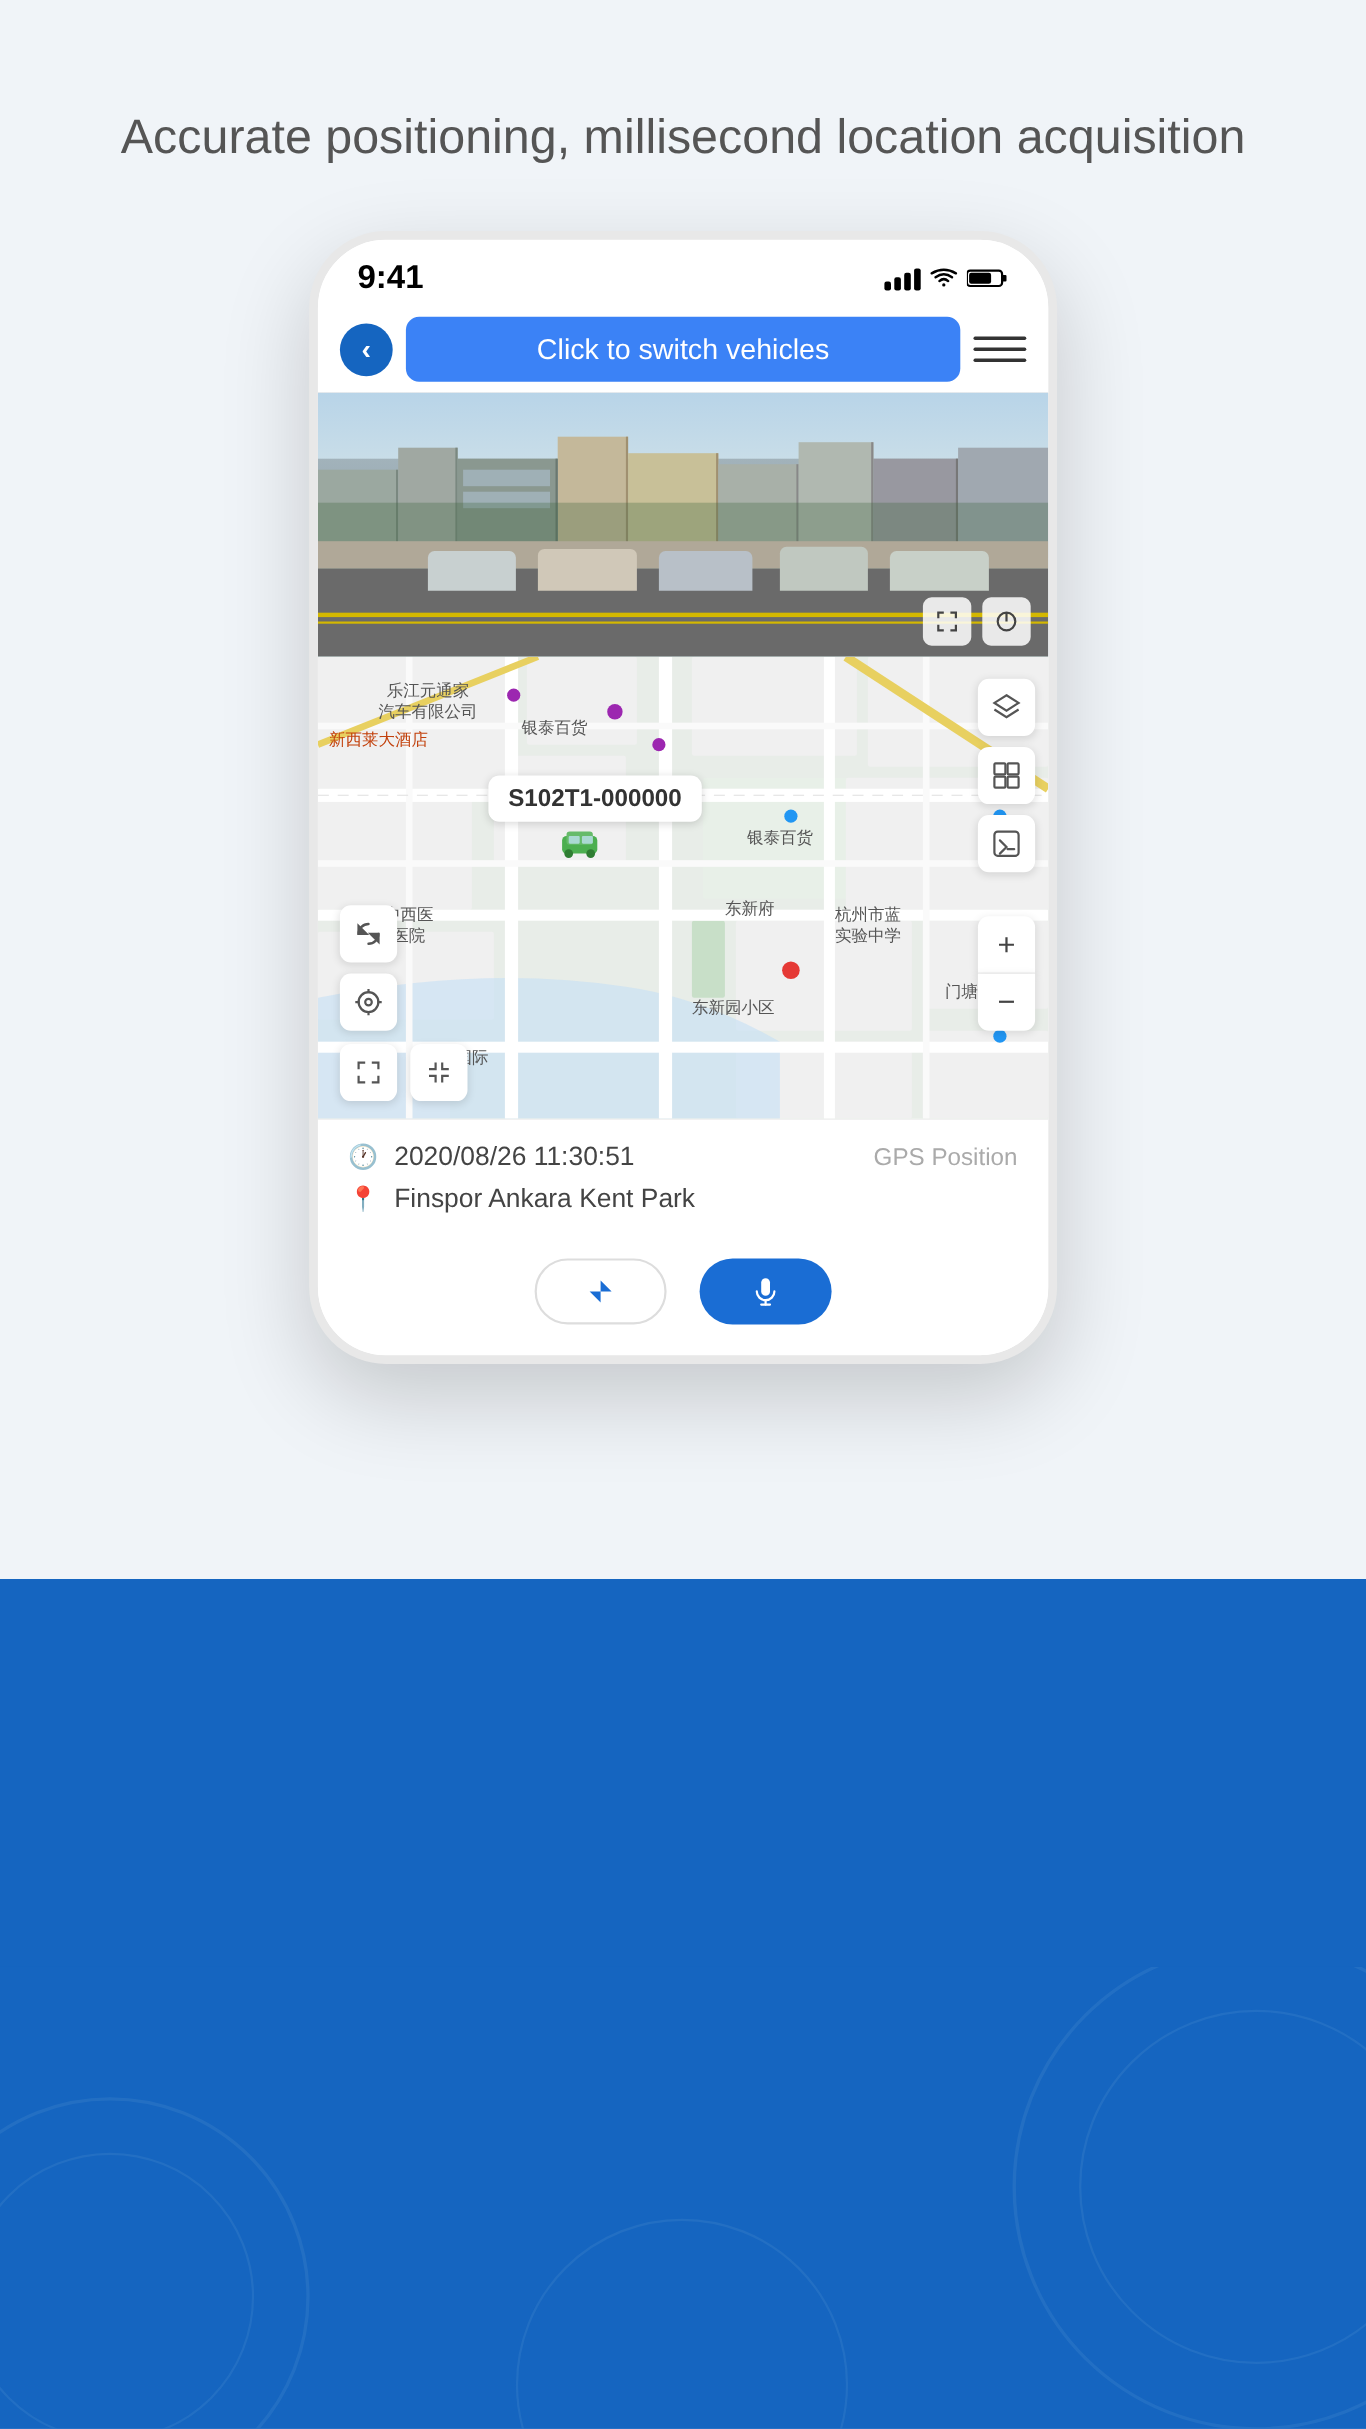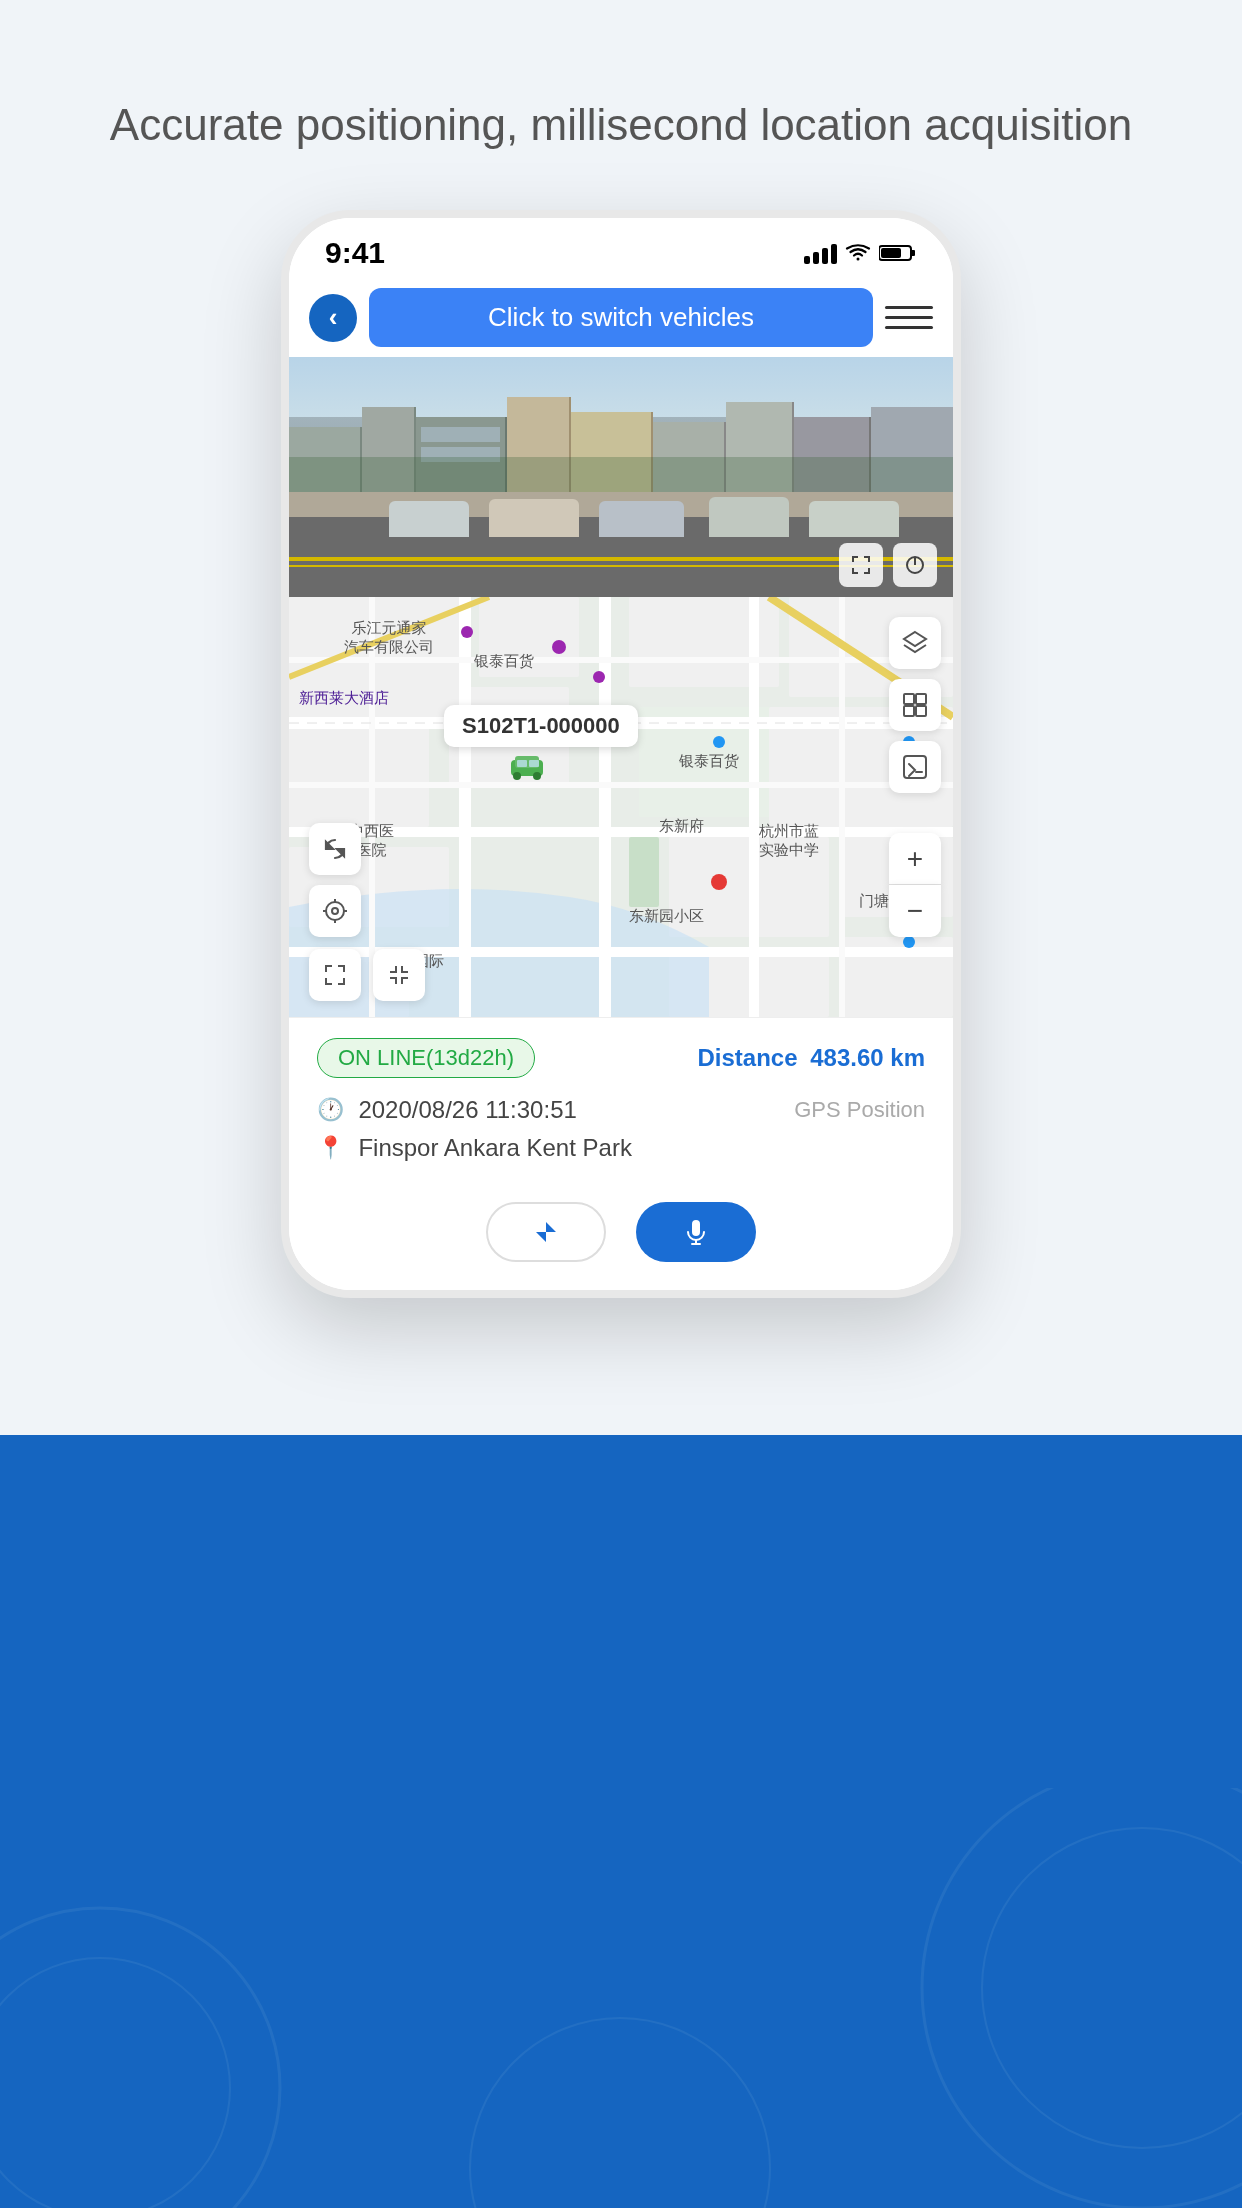--- a/index.html
+++ b/index.html
@@ -525,21 +525,21 @@
           <circle cx="10" cy="24" r="4" fill="#2e7d32"></circle>
           <circle cx="30" cy="24" r="4" fill="#2e7d32"></circle>
           <rect x="10" y="8" width="10" height="7" rx="1" fill="rgba(200,230,255,0.7)"></rect>
           <rect x="22" y="8" width="10" height="7" rx="1" fill="rgba(200,230,255,0.7)"></rect>
         </svg>
       </div>
 
       
       <div class="poi-label" style="top:22px;left:55px;font-size:15px;color:#555;">乐江元通家<br>汽车有限公司</div>
       <div class="poi-label" style="top:55px;left:185px;font-size:15px;color:#555;">银泰百货</div>
-      <div class="poi-label" style="top:92px;left:10px;font-size:15px;color:#4c1d95;font-family:Liberation Serif, serif;">新西莱大酒店</div>
+      <div class="poi-label" style="top:66px;left:10px;font-size:15px;color:#c2410c;font-family:Liberation Serif, serif;">新西莱大酒店</div>
       <div class="poi-label" style="top:155px;left:390px;font-size:15px;color:#555;">银泰百货</div>
       <div class="poi-label" style="top:225px;left:30px;font-size:15px;color:#555;">杭州中西医<br>结合医院</div>
       <div class="poi-label" style="top:220px;left:370px;font-size:15px;color:#555;">东新府</div>
       <div class="poi-label" style="top:225px;left:470px;font-size:15px;color:#555;">杭州市蓝<br>实验中学</div>
       <div class="poi-label" style="top:295px;left:570px;font-size:15px;color:#555;">门塘园</div>
       <div class="poi-label" style="top:310px;left:340px;font-size:15px;color:#555;">东新园小区</div>
       <div class="poi-label" style="top:355px;left:95px;font-size:15px;color:#555;">蔚蓝国际</div>
 
       
       <div class="map-right-btns">
@@ -603,28 +603,20 @@
       </div>
 
       
       <div class="zoom-btns">
         <div class="zoom-btn" style="font-size:28px;color:#444;">+</div>
         <div class="zoom-btn" style="font-size:28px;color:#444;">−</div>
       </div>
     </div>
 
     <div class="info-bar">
-      <div class="info-row-1">
-        <div class="online-badge">ON LINE(13d22h)</div>
-        <div class="distance-info">
-          <span>Distance</span>
-          <span style="color:#1a6dd4;font-weight:700;margin-left:6px;">483.60</span>
-          <span style="color:#1a6dd4;font-weight:600;">km</span>
-        </div>
-      </div>
       <div class="info-row-2">
         <span class="info-icon">🕐</span>
         <span class="info-text">2020/08/26 11:30:51</span>
         <span class="gps-badge">GPS Position</span>
       </div>
       <div class="info-row-3">
         <span class="info-icon">📍</span>
         <span class="info-text">Finspor Ankara Kent Park</span>
       </div>
     </div>

